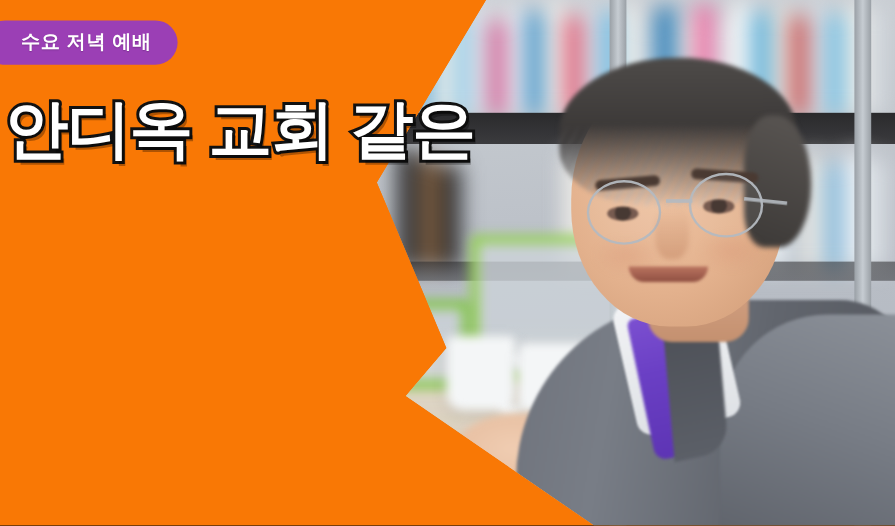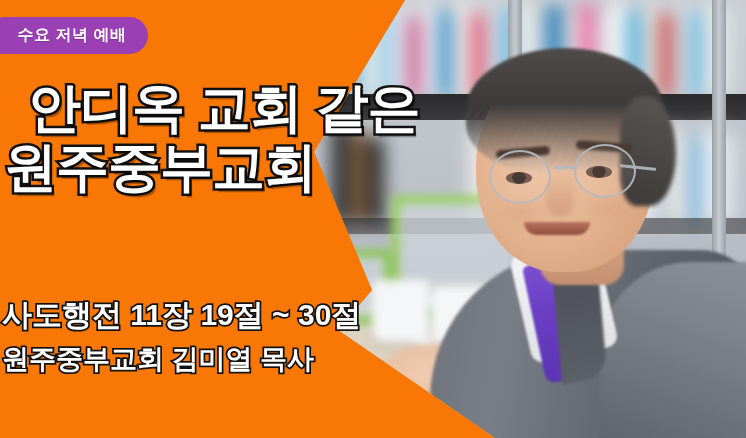--- a/index.html
+++ b/index.html
@@ -268,21 +268,21 @@
     left:4px;
     color:#ffffff;
     font-size:53px;
     font-weight:bold;
     letter-spacing:-1px;
     white-space:nowrap;
     -webkit-text-stroke:5px #111111;
     paint-order:stroke fill;
     text-shadow:3px 4px 0 rgba(0,0,0,.30);
   }
-  #headline-1{ top:73px;margin-left:24px; }
+  #headline-1{ top:73px; }
   #headline-2{ top:132px; }
 
   .subline{
     position:absolute;
     left:2px;
     color:#ffffff;
     font-weight:bold;
     white-space:nowrap;
   }
   #sub-1{
@@ -398,18 +398,15 @@
     <div class="mouth"></div>
   </div>
 
   <div id="wedge-top"></div>
 
   <div id="badge">
     <span id="badge-label">수요 저녁 예배</span>
   </div>
 
   <div class="headline" id="headline-1">안디옥 교회 같은</div>
-  <div class="headline" id="headline-2">원주중부교회</div>
-
-  <div class="subline" id="sub-1">사도행전 11장 19절 ~ 30절</div>
-  <div class="subline" id="sub-2">원주중부교회 김미열 목사</div>
+
 
 </div>
 
 </body></html>

